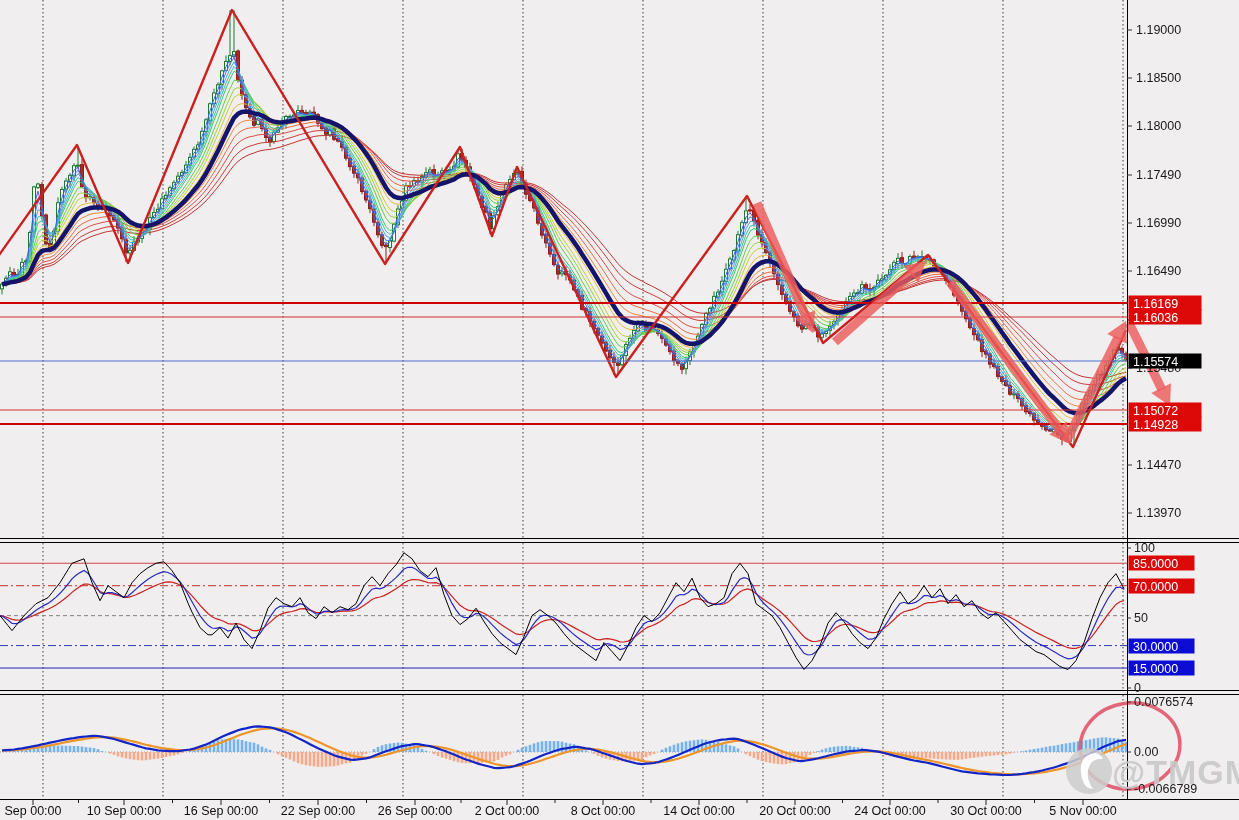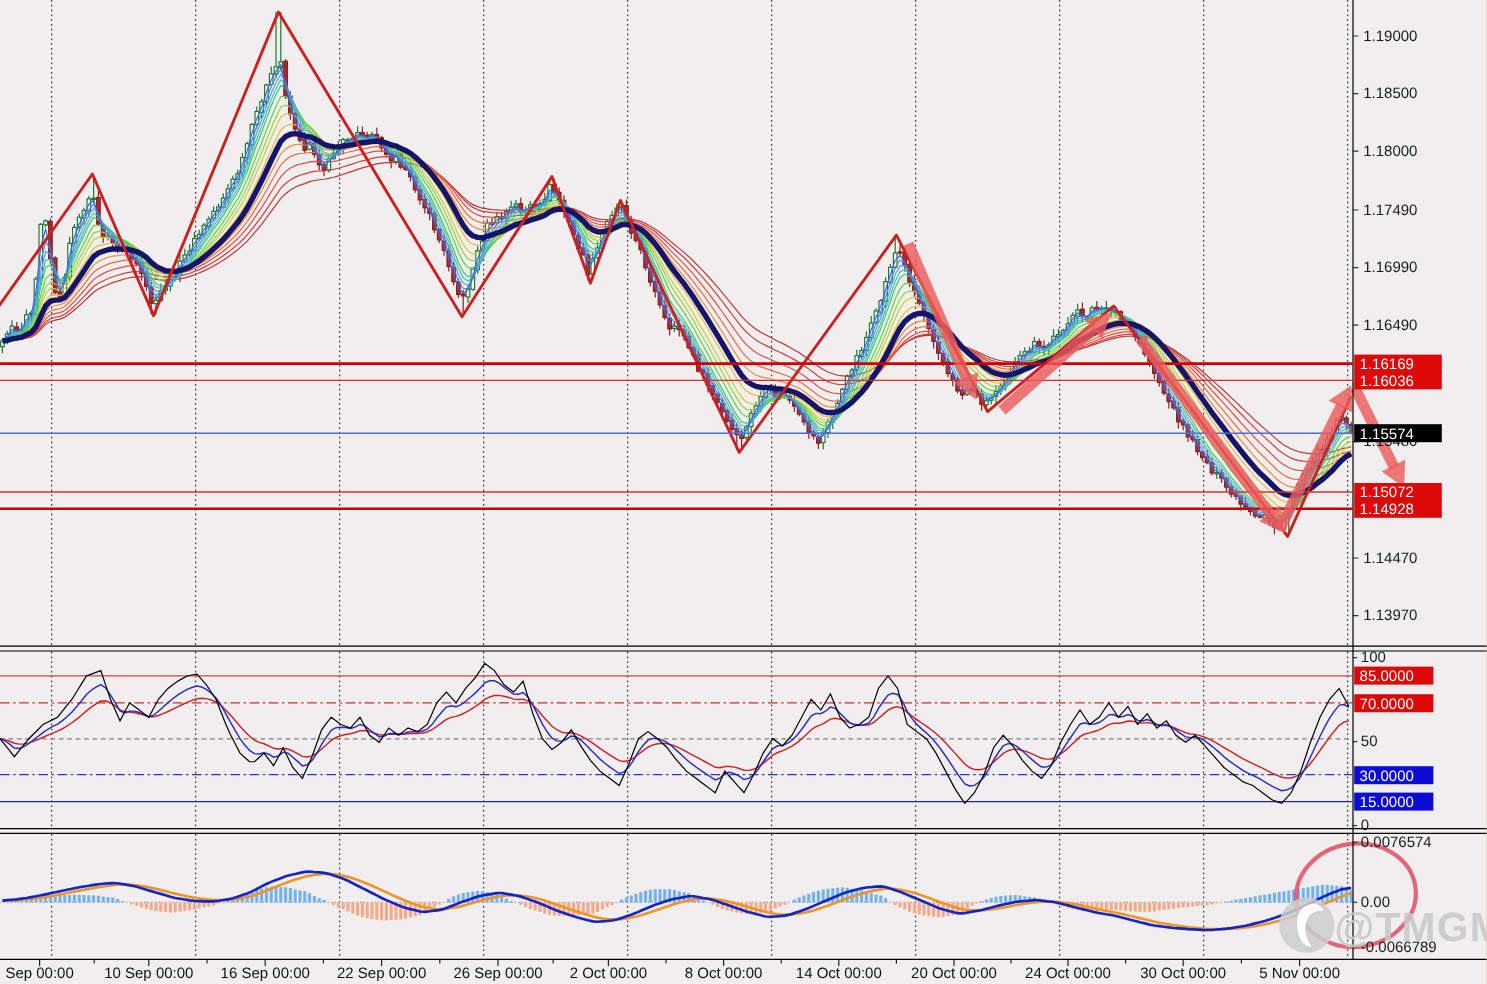--- a/index.html
+++ b/index.html
@@ -1,16 +1,16 @@
 <!DOCTYPE html>
 <html><head>
 <meta charset="utf-8">
 <style>
   html,body{margin:0;padding:0;background:#d8d8d8;}
-  .chart-wrap{position:relative;width:1239px;height:820px;background:#fca5a5;overflow:hidden;
+  .chart-wrap{position:relative;width:1239px;height:820px;background:#f97316;overflow:hidden;
     font-family:"Liberation Sans",sans-serif;}
   svg{display:block;}
   text{font-family:"Liberation Sans",sans-serif;}
 </style>
 </head>
 <body>
 
 <div class="chart-wrap">
   <svg id="chart" width="1239" height="820" viewBox="0 0 1239 820">
     <g id="gen">

